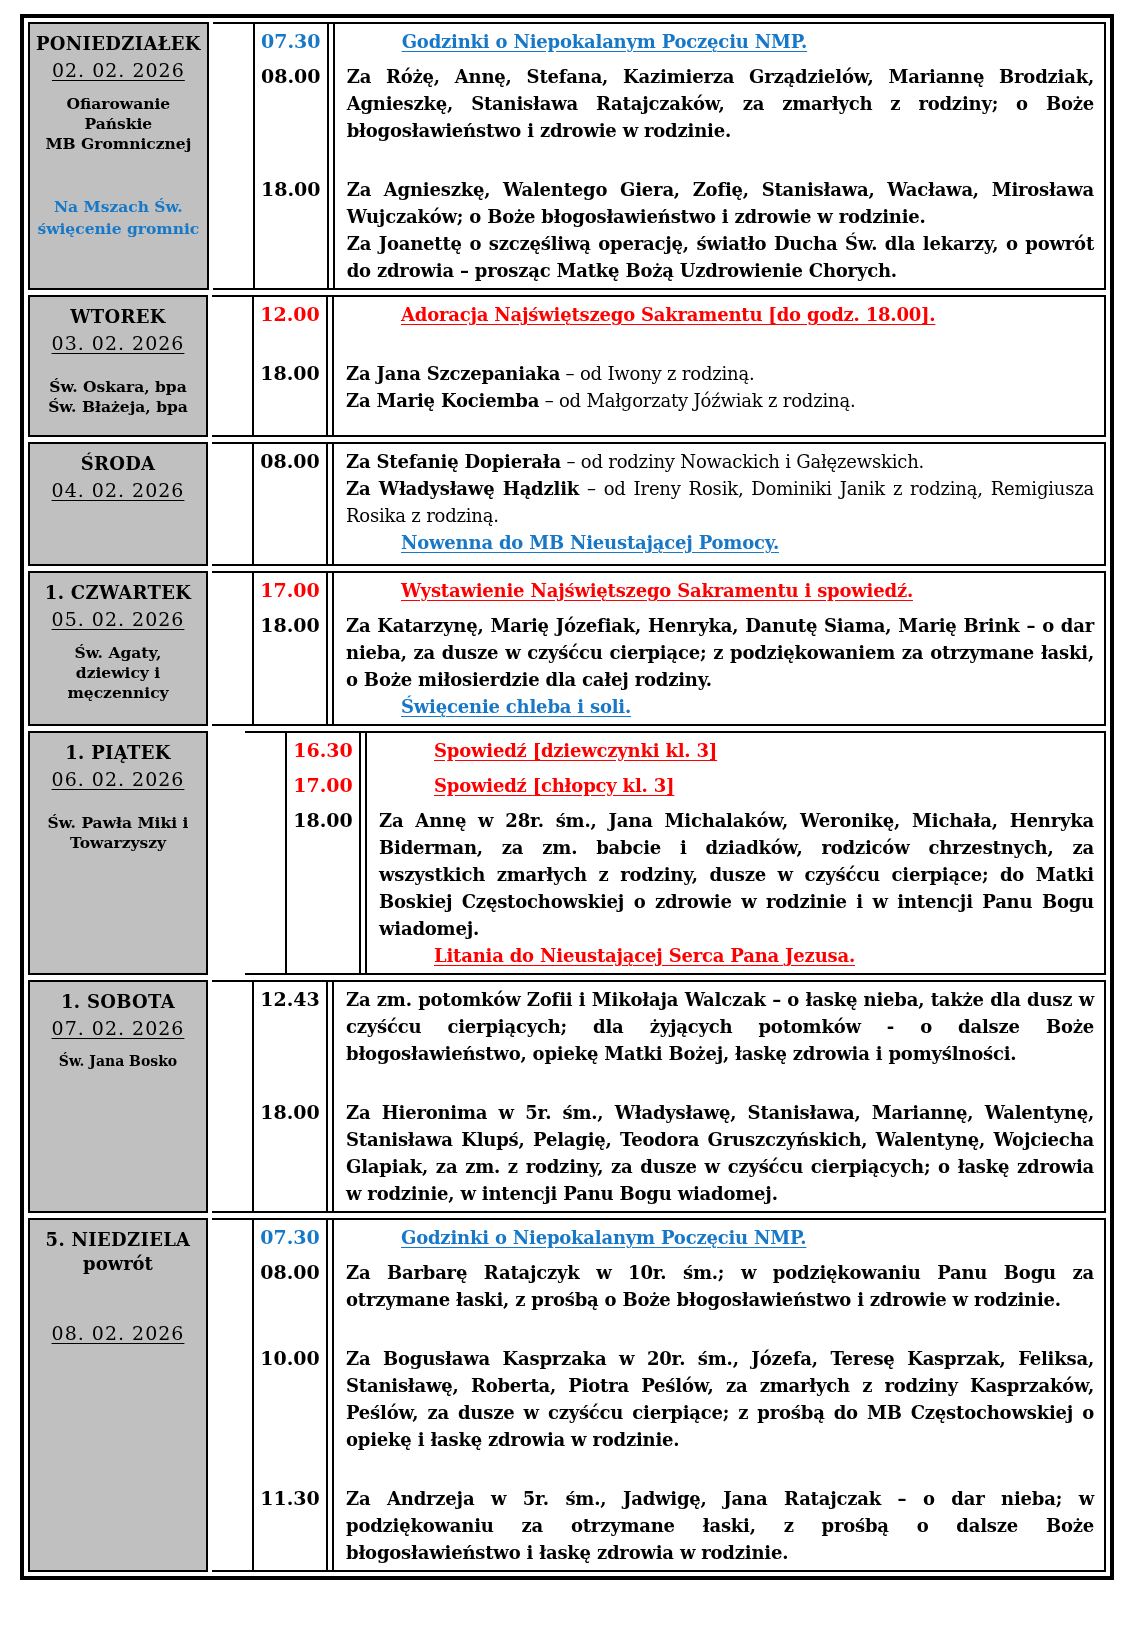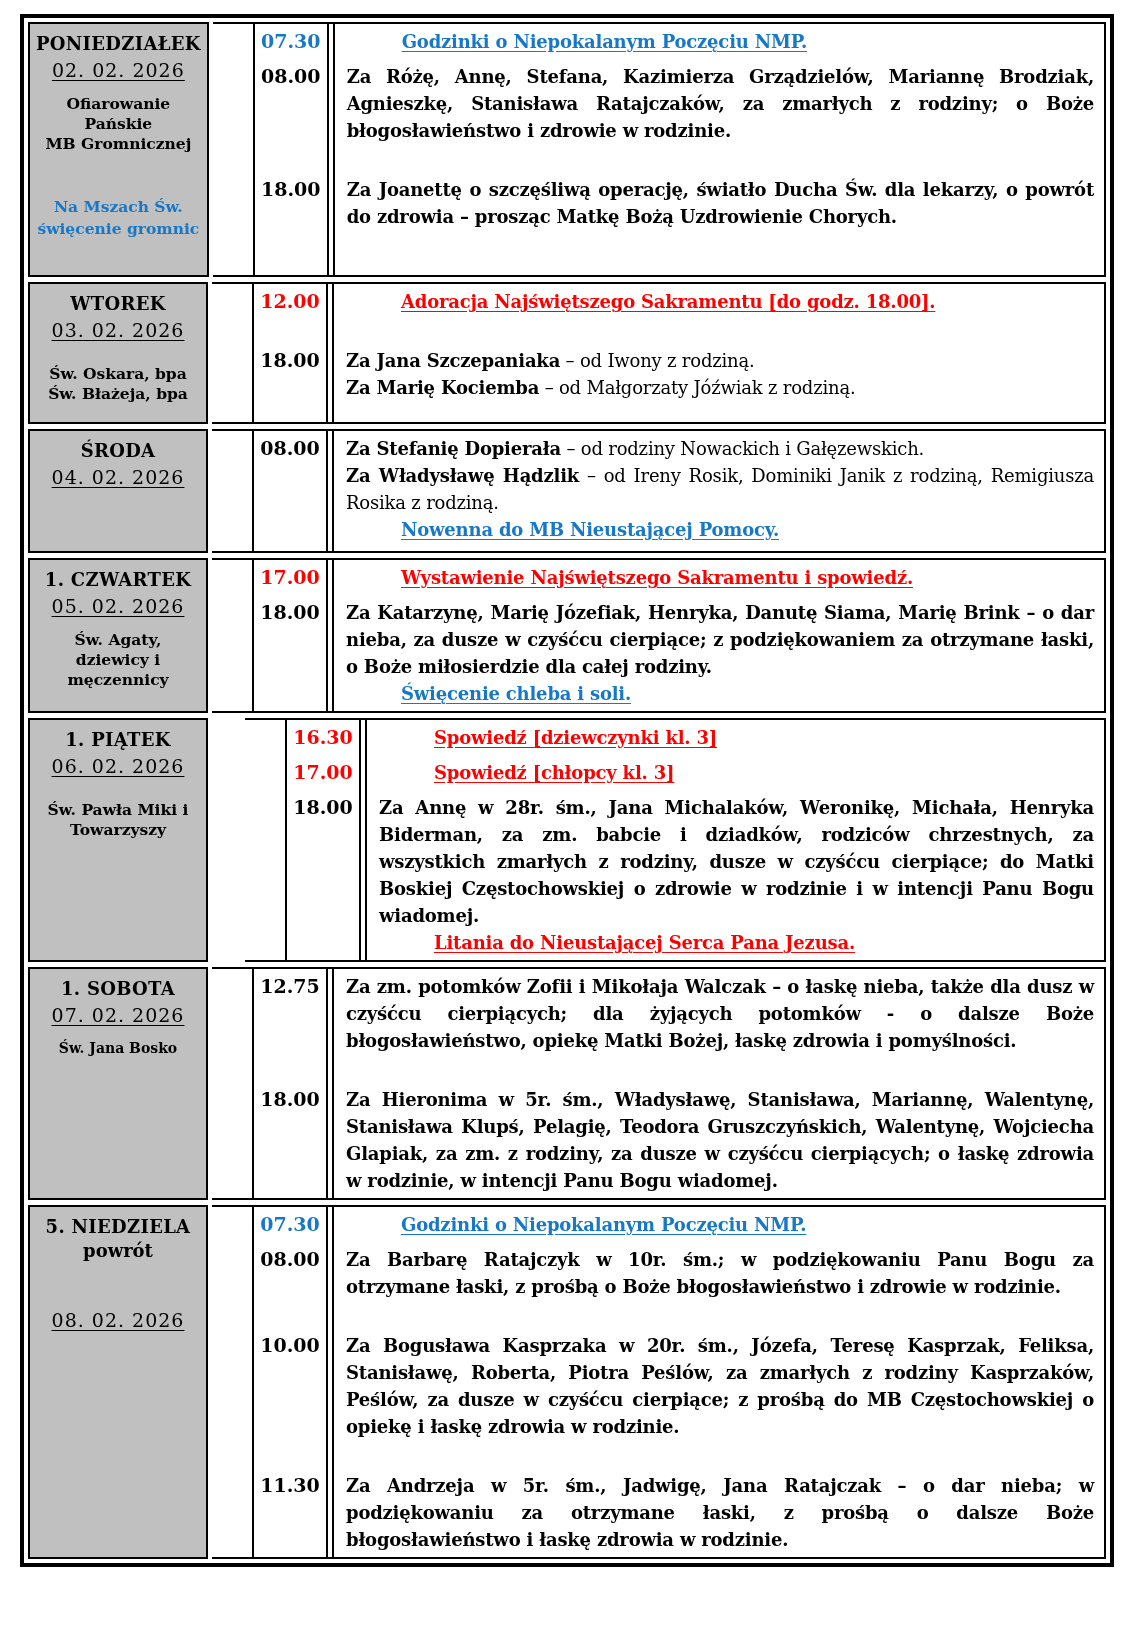--- a/index.html
+++ b/index.html
@@ -139,20 +139,21 @@
             </div>
             <div class="content-cell">
               <p class="para"><span class="seg-bold">Za Różę, Annę, Stefana, Kazimierza Grządzielów, Mariannę Brodziak, Agnieszkę, Stanisława Ratajczaków, za zmarłych z rodziny; o Boże błogosławieństwo i zdrowie w rodzinie.</span></p>
             </div>
           </div>
           <div class="entry spaced">
             <div class="time-cell">
               <div>18.00</div>
             </div>
             <div class="content-cell">
+              <p class="para"><span class="seg-bold">Za Agnieszkę, Walentego Giera, Zofię, Stanisława, Wacława, Mirosława Wujczaków; o Boże błogosławieństwo i zdrowie w rodzinie.</span></p>
               <p class="para"><span class="seg-bold">Za Joanettę o szczęśliwą operację, światło Ducha Św. dla lekarzy, o powrót do zdrowia – prosząc Matkę Bożą Uzdrowienie Chorych.</span></p>
             </div>
           </div>
         </div>
       </div>
       <div class="trow">
         <div class="day-cell">
           <div class="day-line day-title">WTOREK</div>
           <div class="day-line day-date">03. 02. 2026</div>
           <div class="sp-md"></div>
@@ -262,21 +263,21 @@
       <div class="trow">
         <div class="day-cell">
           <div class="day-line day-title">1. SOBOTA</div>
           <div class="day-line day-date">07. 02. 2026</div>
           <div class="sp-sm"></div>
           <div class="day-line day-note day-note-small">Św. Jana Bosko</div>
         </div>
         <div class="entries">
           <div class="entry">
             <div class="time-cell">
-              <div>12.75</div>
+              <div>12.43</div>
             </div>
             <div class="content-cell">
               <p class="para"><span class="seg-bold">Za zm. potomków Zofii i Mikołaja Walczak – o łaskę nieba, także dla dusz w czyśćcu cierpiących; dla żyjących potomków - o dalsze Boże błogosławieństwo, opiekę Matki Bożej, łaskę zdrowia i pomyślności.</span></p>
             </div>
           </div>
           <div class="entry spaced">
             <div class="time-cell">
               <div>18.00</div>
             </div>
             <div class="content-cell">

